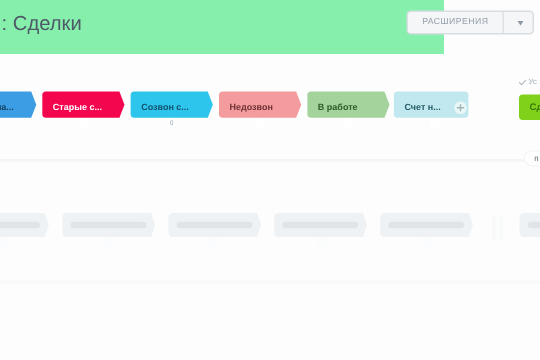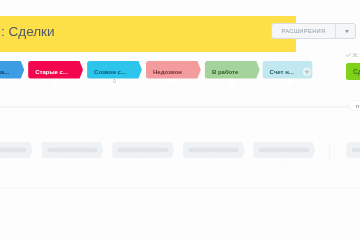--- a/index.html
+++ b/index.html
@@ -1,21 +1,21 @@
 <!DOCTYPE html>
 <html><head>
 <meta charset="utf-8">
 <style>
   html,body{margin:0;padding:0;}
   body{width:360px;height:240px;overflow:hidden;background:#fdfdfd;
        font-family:"Liberation Sans",sans-serif;}
   .page{position:relative;width:360px;height:240px;overflow:hidden;background:#fdfdfd;}
 
   
-  .header{position:absolute;left:0;top:16px;width:296px;height:36px;background:#fde047;}
+  .header{position:absolute;left:0;top:0;width:296px;height:36px;background:#86efac;}
   .page-title{position:absolute;left:1px;top:8px;font-size:13.5px;color:#4e5a68;white-space:nowrap;}
   .ext-btn{position:absolute;left:271px;top:7px;width:85px;height:16px;background:#f4f6f8;
            border:1px solid #d8dde2;border-radius:3px;box-sizing:border-box;display:flex;}
   .ext-btn .label{flex:1;display:flex;align-items:center;justify-content:center;
                   font-size:5.8px;color:#959fa9;letter-spacing:0.3px;}
   .ext-btn .sep{width:1px;background:#dde2e6;}
   .ext-btn .caret{width:19px;display:flex;align-items:center;justify-content:center;padding-left:3px;box-sizing:border-box;}
   .ext-btn .caret i{display:block;width:0;height:0;border-left:2.8px solid transparent;
            border-right:2.8px solid transparent;border-top:3px solid #8d98a3;}
 

